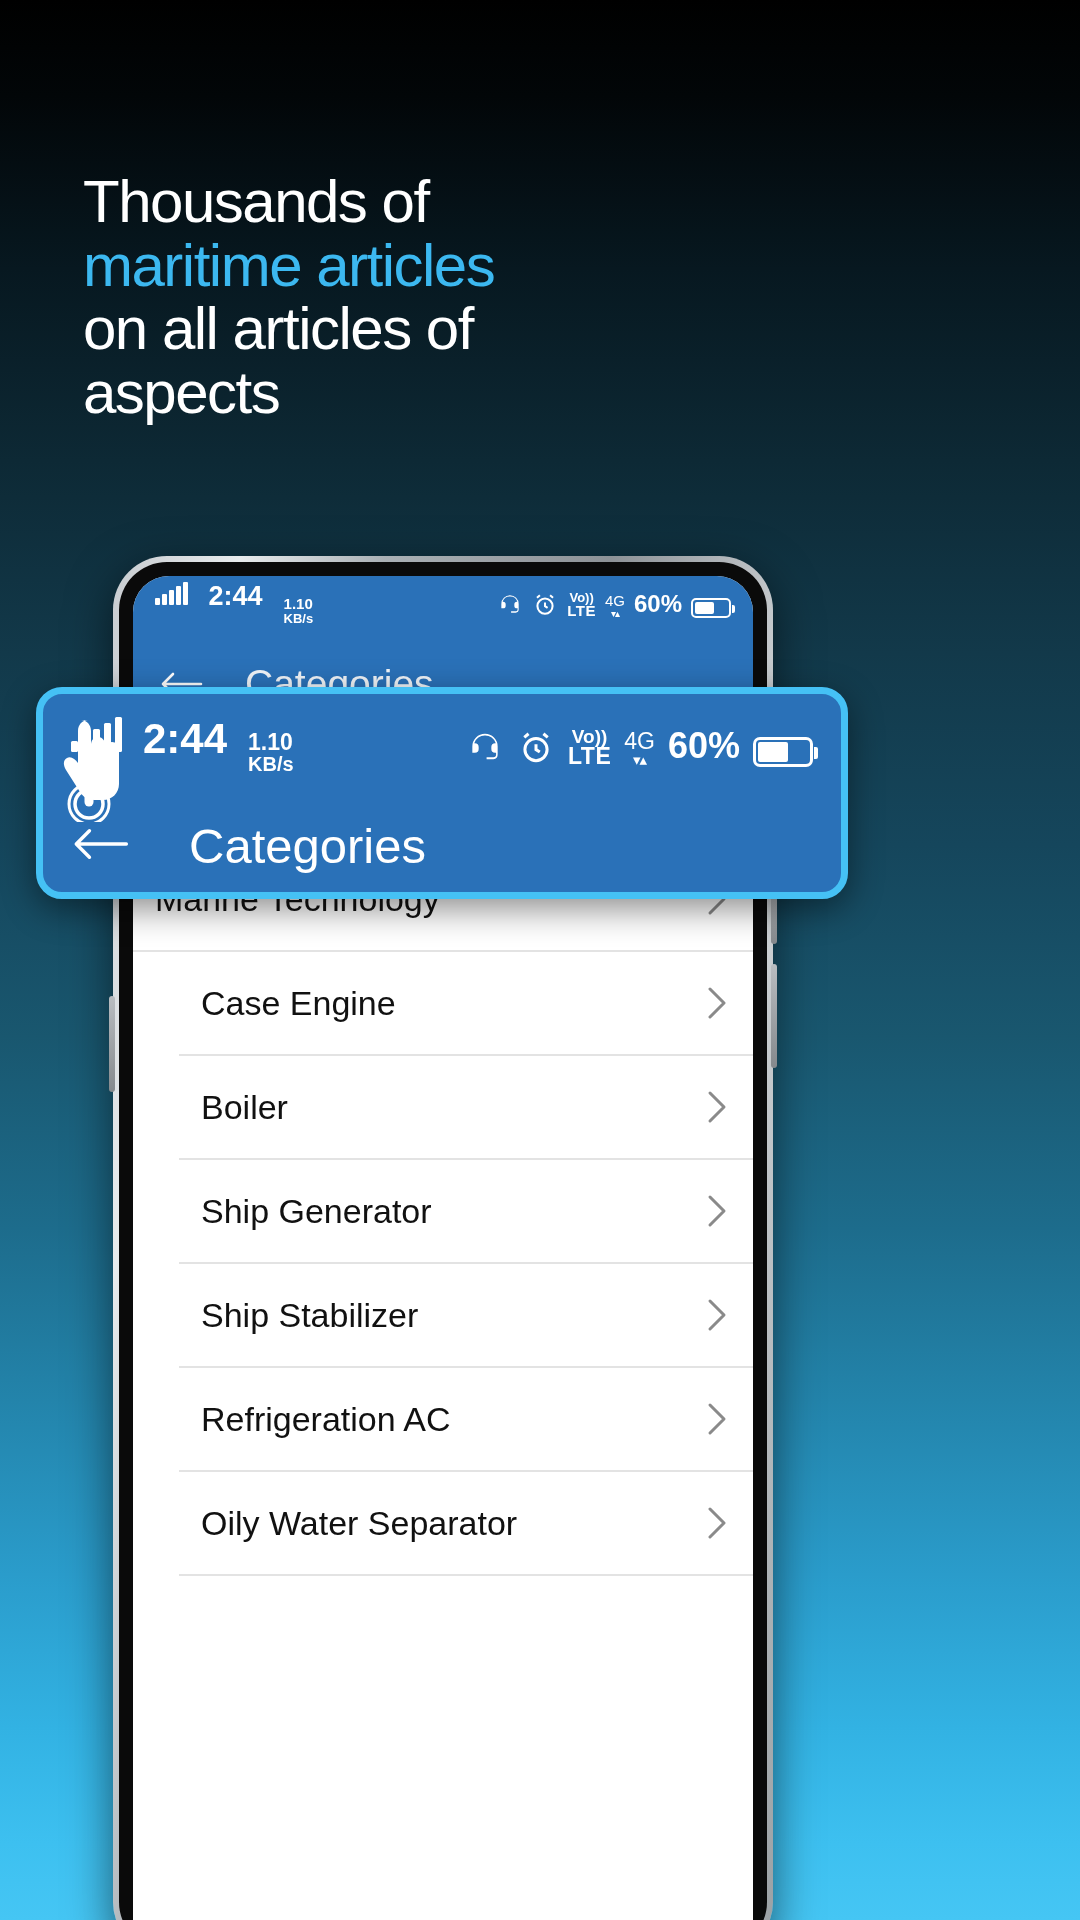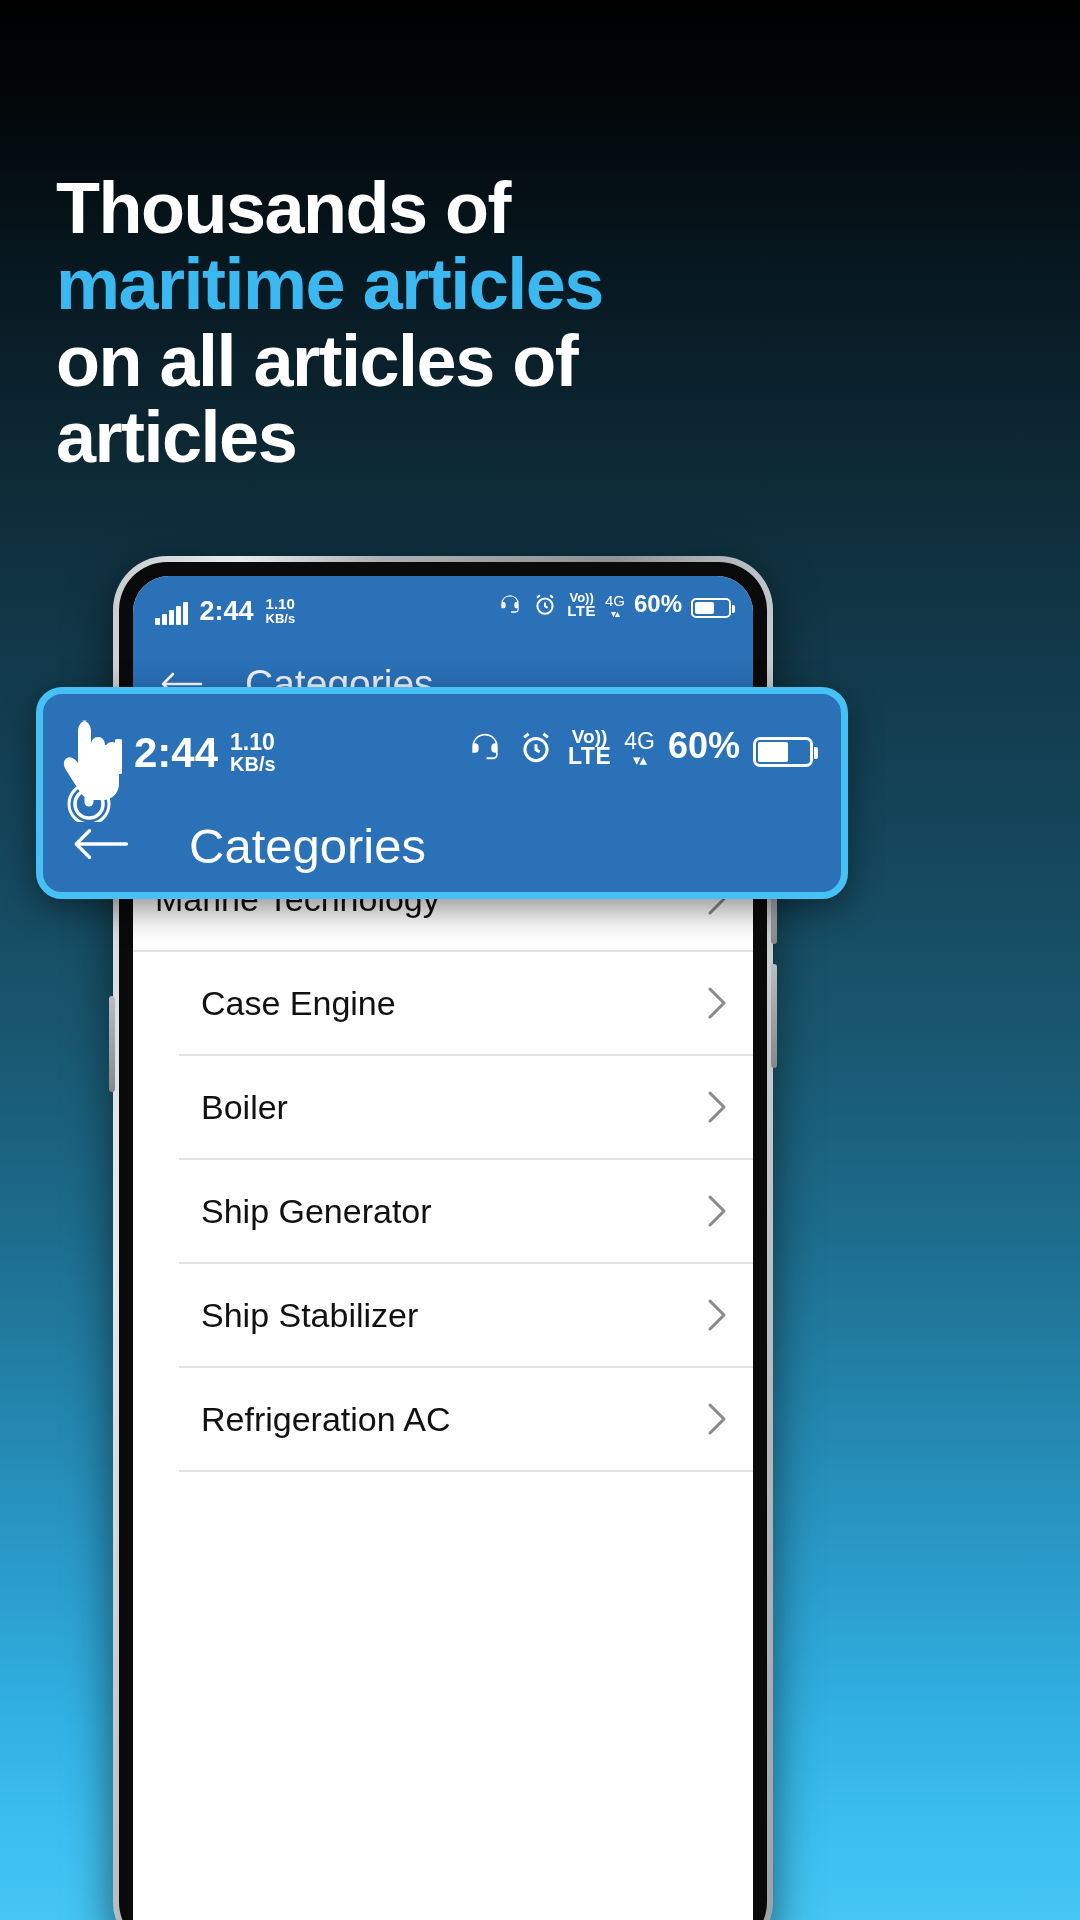--- a/index.html
+++ b/index.html
@@ -27,24 +27,24 @@
         #2a9ccb 82%,
         #32b2e3 90%,
         #3dc0f0 96%,
         #45c6f4 100%);
     overflow: hidden;
   }
 
   
   #headline {
     position: absolute;
-    left: 56px; top: 170px;
+    left: 83px; top: 170px;
     width: 900px;
-    font-size: 72px;
-    font-weight: 700;
+    font-size: 60px;
+    font-weight: 400;
     line-height: 1.06;
     letter-spacing: -1.5px;
     color: #ffffff;
   }
   #headline .accent { color: #3cb8f0; }
   #headline .ln { display: block; white-space: nowrap; }
 
   
   #phone {
     position: absolute;
@@ -84,21 +84,21 @@
 
   
   #statusbar {
     height: 56px;
     background: #2a71b8;
     display: flex;
     align-items: center;
     padding: 0 22px;
     color: #ffffff;
   }
-  .sb-left { display: flex; align-items: flex-end; gap: 12px; }
+  .sb-left { display: flex; align-items: flex-start; gap: 21px; }
   .sig-bars { display: flex; align-items: flex-end; gap: 2.5px; height: 22px; }
   .sig-bars i { display: block; width: 4.5px; background: #fff; border-radius: 1px; }
   .sig-bars i:nth-child(1){ height: 7px; }
   .sig-bars i:nth-child(2){ height: 11px; }
   .sig-bars i:nth-child(3){ height: 15px; }
   .sig-bars i:nth-child(4){ height: 19px; }
   .sig-bars i:nth-child(5){ height: 23px; }
   .sb-time { font-size: 27px; font-weight: 700; line-height: 1; }
   .sb-rate { line-height: 1.02; font-size: 14px; font-weight: 700; text-align: left; margin-top: 13px; }
   .sb-rate .num { font-size: 15px; display: block; }
@@ -208,21 +208,21 @@
 </style>
 </head>
 <body>
 
 <div id="stage">
 
   <div id="headline">
     <span class="ln">Thousands of</span>
     <span class="ln accent">maritime articles</span>
     <span class="ln">on all articles of</span>
-    <span class="ln">articles</span>
+    <span class="ln">aspects</span>
   </div>
 
   <div id="phone">
     <div class="side-btn b1"></div>
     <div class="side-btn b2"></div>
     <div class="side-btn b3"></div>
     <div id="phone-inner">
       <div id="screen">
 
         <div id="statusbar">
@@ -321,20 +321,28 @@
             <div class="cat-row lvl2">
               <span class="label">Ship Stabilizer</span>
               <span class="chev">
                 <svg width="34" height="44" viewBox="0 0 34 44" fill="none" stroke="#8a8a8a" stroke-width="3" stroke-linecap="round" stroke-linejoin="round">
                   <path d="M11 8l14 14-14 14"></path>
                 </svg>
               </span>
             </div>
             <div class="cat-row lvl2">
               <span class="label">Refrigeration  AC</span>
+              <span class="chev">
+                <svg width="34" height="44" viewBox="0 0 34 44" fill="none" stroke="#8a8a8a" stroke-width="3" stroke-linecap="round" stroke-linejoin="round">
+                  <path d="M11 8l14 14-14 14"></path>
+                </svg>
+              </span>
+            </div>
+            <div class="cat-row lvl2">
+              <span class="label">Oily Water Separator</span>
               <span class="chev">
                 <svg width="34" height="44" viewBox="0 0 34 44" fill="none" stroke="#8a8a8a" stroke-width="3" stroke-linecap="round" stroke-linejoin="round">
                   <path d="M11 8l14 14-14 14"></path>
                 </svg>
               </span>
             </div>
           </div>
 
       </div>
     </div>

